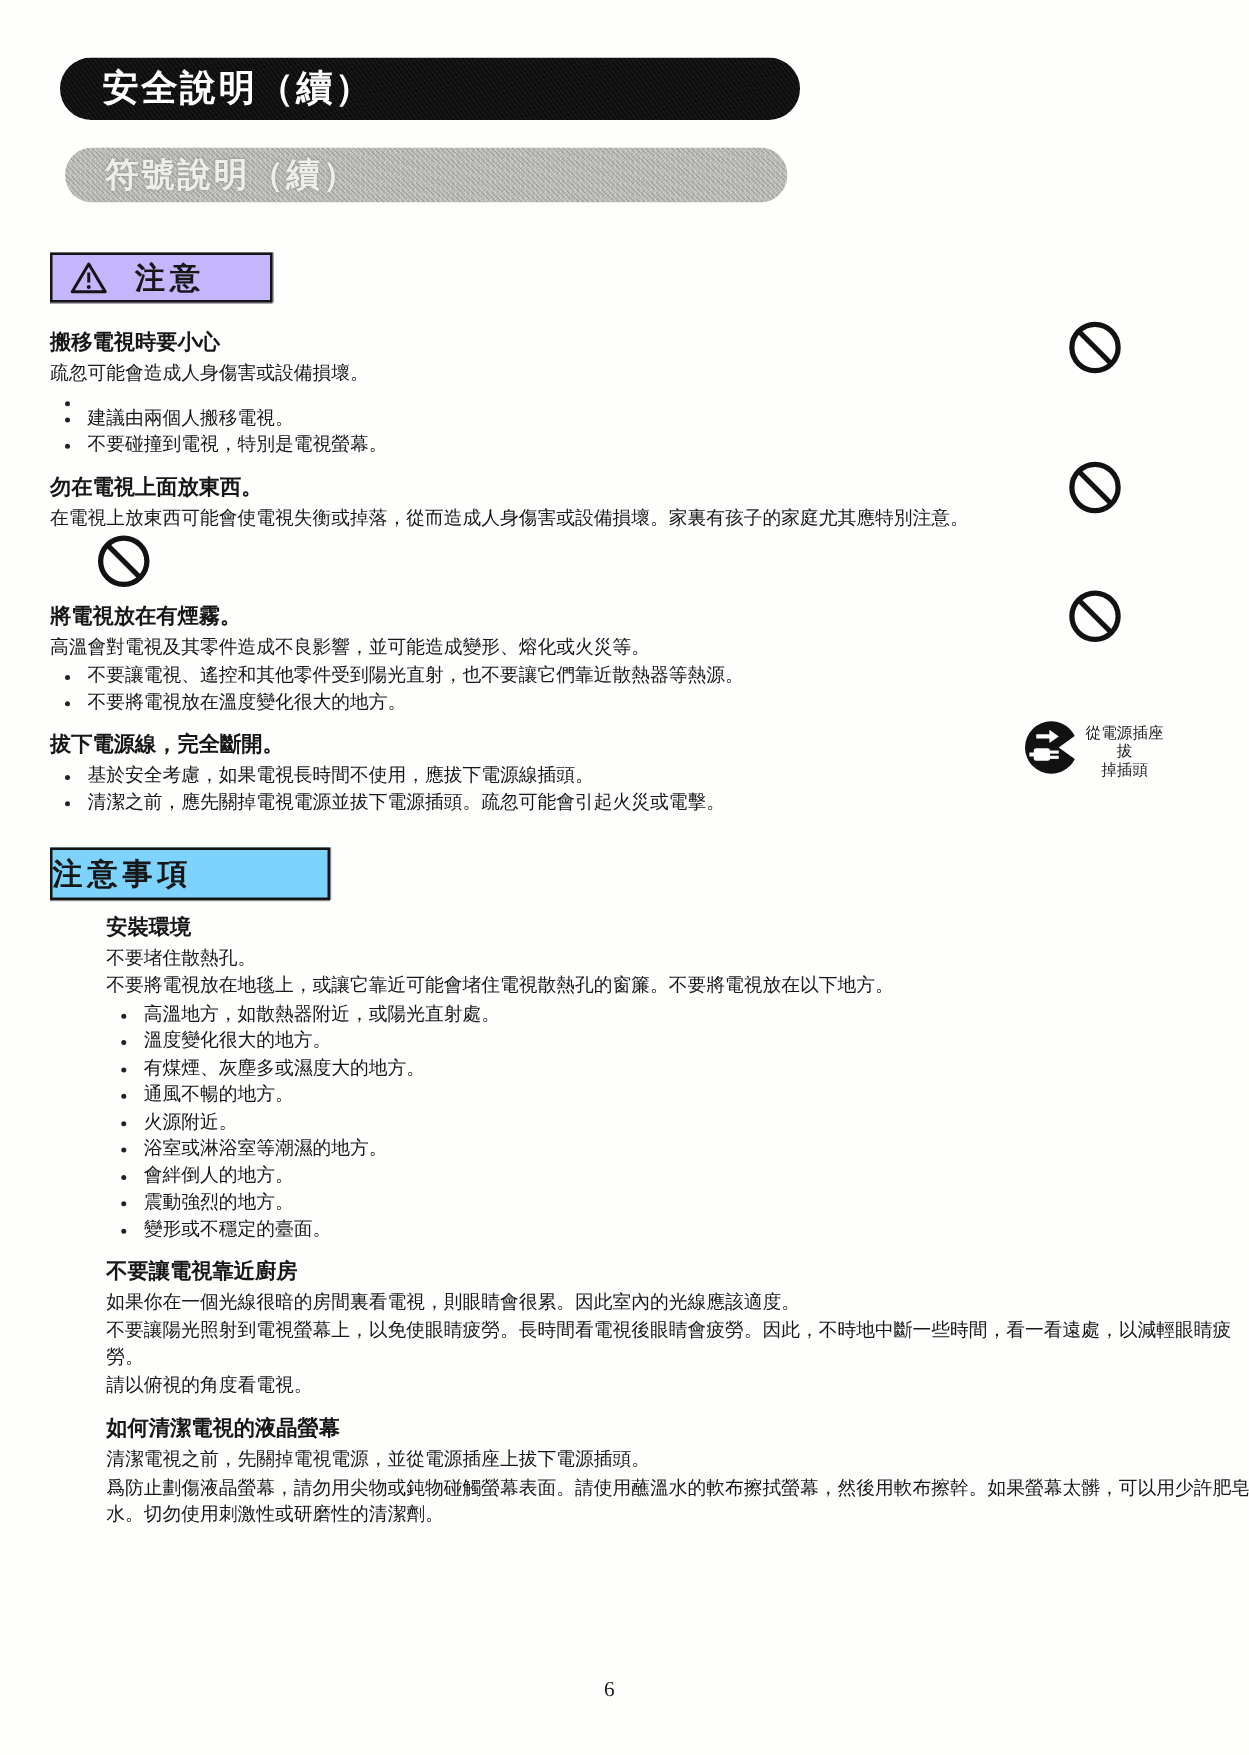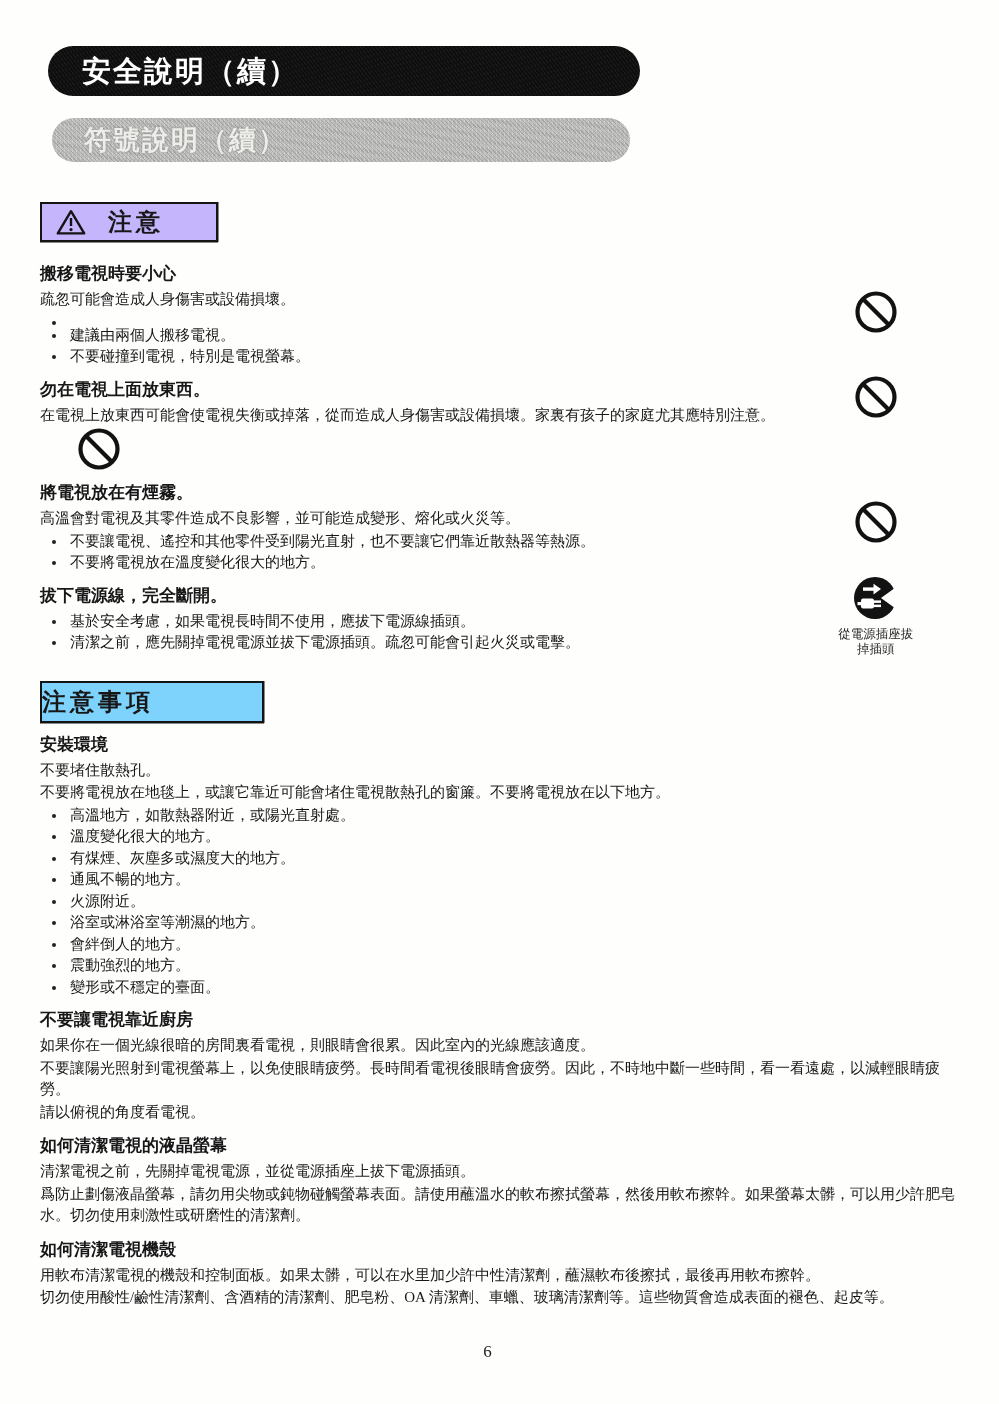--- a/index.html
+++ b/index.html
@@ -79,22 +79,22 @@
     box-sizing:border-box;
     background:#7dd3fc;
   }
 
   
   .sections { margin-top:14px; }
   .c-row { display:flex; }
   .c-text { width:802px; }
   .c-icon-slot {
     width:118px; margin-right:26px;
-    display:flex; flex-direction:column;
-    align-items:center; justify-content:center;
+    display:flex; 
+    justify-content:center;
   }
   .section-heading {
     font-family:"Liberation Sans", sans-serif;
     font-weight:700;
     font-size:17px;
     line-height:24px;
     margin:10px 0 3px 0;
   }
   .c-row:first-child .section-heading { margin-top:6px; }
   .section-para {
@@ -117,21 +117,21 @@
     margin:9px 14px 0 0;
   }
   .icon-caption {
     margin-top:5px;
     font-size:12.5px;
     line-height:15px;
     text-align:center;
     color:#1d1d1d;
   }
 
-  .notes-sections { margin-top:4px; }
+  .notes-sections { margin-top:4px;margin-left:45px; }
   .n-section .section-para { width:919px; }
 
   
   .page-number {
     position:absolute;
     left:0; bottom:42px;
     width:975px;
     text-align:center;
     font-size:17px;
     color:#222;
@@ -331,25 +331,18 @@
             <p class="section-para">請以俯視的角度看電視。</p>
           </div>
         </div>
         <div class="c-row n-section">
           <div class="c-text" style="width: 919px;">
             <h3 class="section-heading">如何清潔電視的液晶螢幕</h3>
             <p class="section-para">清潔電視之前，先關掉電視電源，並從電源插座上拔下電源插頭。</p>
             <p class="section-para">爲防止劃傷液晶螢幕，請勿用尖物或鈍物碰觸螢幕表面。請使用蘸溫水的軟布擦拭螢幕，然後用軟布擦幹。如果螢幕太髒，可以用少許肥皂水。切勿使用刺激性或研磨性的清潔劑。</p>
           </div>
         </div>
-        <div class="c-row n-section">
-          <div class="c-text" style="width: 919px;">
-            <h3 class="section-heading">如何清潔電視機殼</h3>
-            <p class="section-para">用軟布清潔電視的機殼和控制面板。如果太髒，可以在水里加少許中性清潔劑，蘸濕軟布後擦拭，最後再用軟布擦幹。</p>
-            <p class="section-para">切勿使用酸性/鹼性清潔劑、含酒精的清潔劑、肥皂粉、OA 清潔劑、車蠟、玻璃清潔劑等。這些物質會造成表面的褪色、起皮等。</p>
-          </div>
-        </div>
       </div>
 
   </div>
 
   <div class="page-number">6</div>
 </div>
 
 </body></html>

